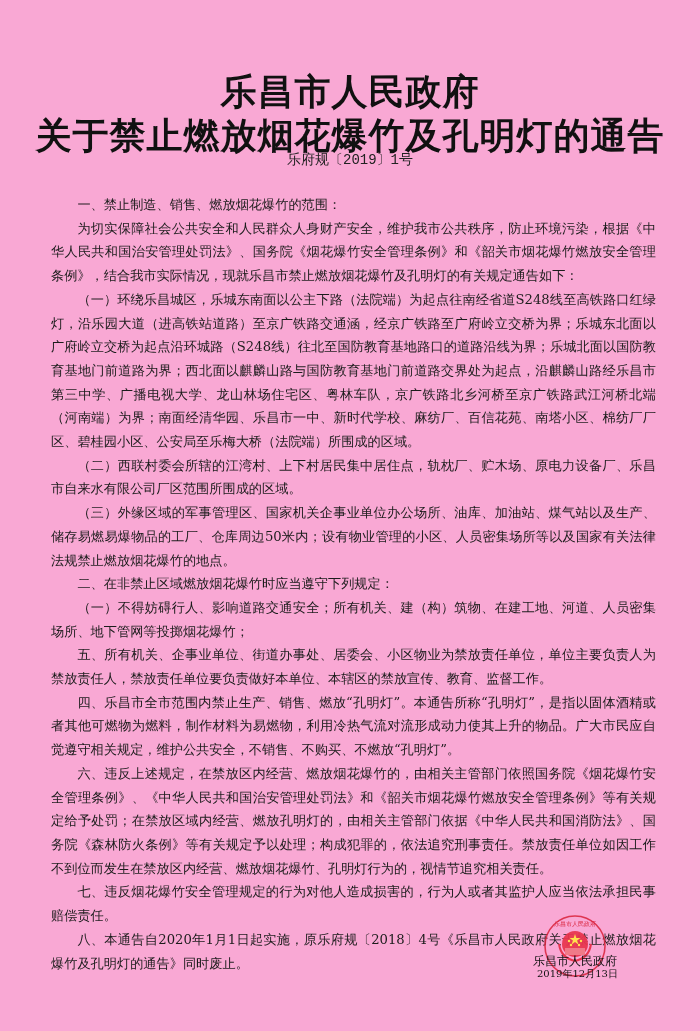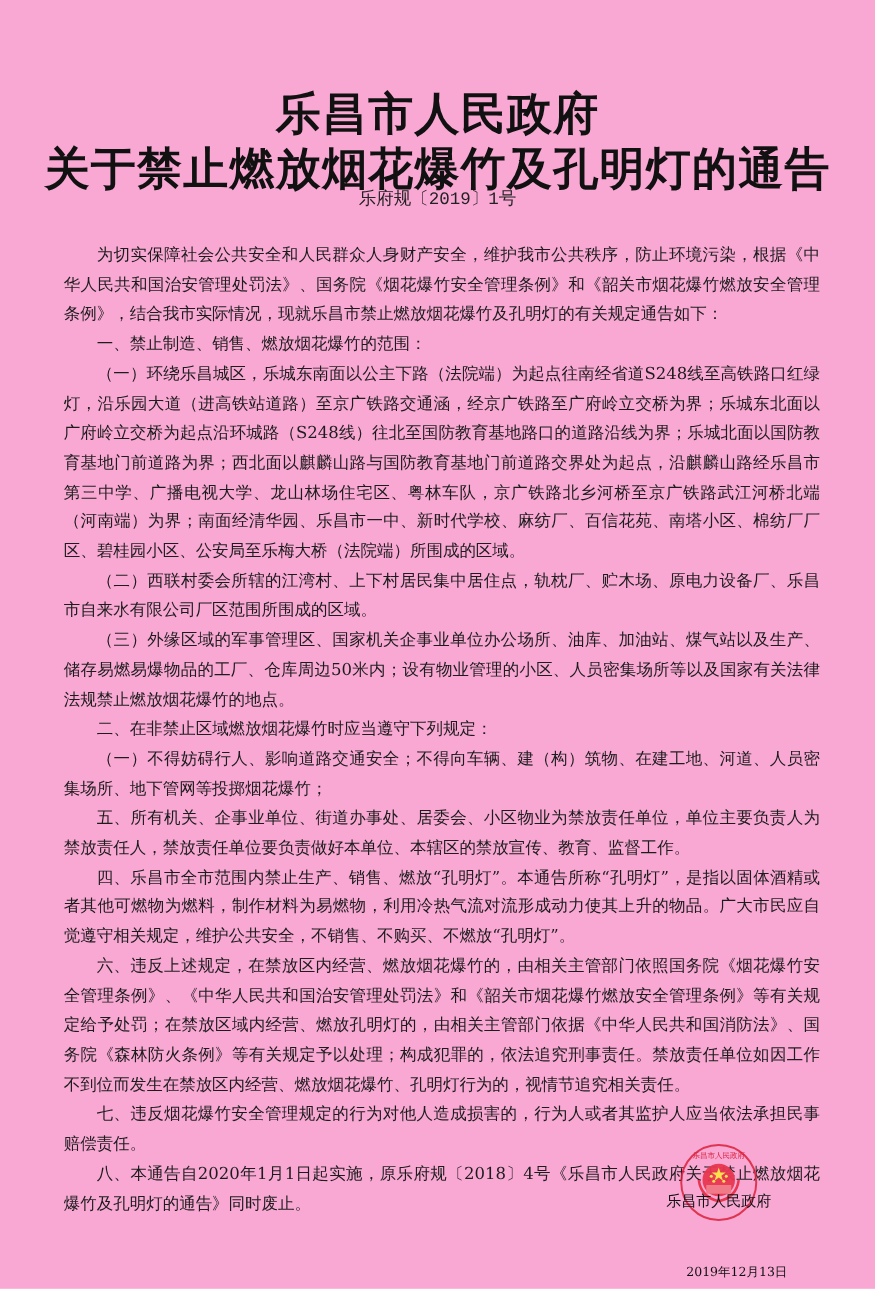--- a/index.html
+++ b/index.html
@@ -37,40 +37,40 @@
     .para { margin: 0; text-indent: 2em; }
     .seal-wrap {
       position: absolute; left: 532px; top: 913px; width: 90px; height: 70px;
     }
     .seal-svg { position: absolute; left: 10px; top: 0; width: 64px; height: 64px; }
     .seal-org {
       position: absolute; left: 0; top: 40px; width: 100px;
       font-size: 12px; line-height: 14px; color: #111; white-space: nowrap;
     }
     .seal-date {
-      position: absolute; left: 16px; top: 54px; width: 100px;
-      font-size: 10px; line-height: 12px; color: #111; white-space: nowrap; margin-top: 45px;
+      position: absolute; left: 4px; top: 54px; width: 100px;
+      font-size: 10px; line-height: 12px; color: #111; white-space: nowrap;
     }
   </style>
 </head>
 <body>
 
 <div class="page">
   <div class="title l1">乐昌市人民政府</div>
   <div class="title l2">关于禁止燃放烟花爆竹及孔明灯的通告</div>
   <div class="docno">乐府规〔2019〕1号</div>
 
   <div class="body">
+    <p class="para">一、禁止制造、销售、燃放烟花爆竹的范围：</p>
     <p class="para">为切实保障社会公共安全和人民群众人身财产安全，维护我市公共秩序，防止环境污染，根据《中华人民共和国治安管理处罚法》、国务院《烟花爆竹安全管理条例》和《韶关市烟花爆竹燃放安全管理条例》，结合我市实际情况，现就乐昌市禁止燃放烟花爆竹及孔明灯的有关规定通告如下：</p>
-    <p class="para">一、禁止制造、销售、燃放烟花爆竹的范围：</p>
     <p class="para">（一）环绕乐昌城区，乐城东南面以公主下路（法院端）为起点往南经省道S248线至高铁路口红绿灯，沿乐园大道（进高铁站道路）至京广铁路交通涵，经京广铁路至广府岭立交桥为界；乐城东北面以广府岭立交桥为起点沿环城路（S248线）往北至国防教育基地路口的道路沿线为界；乐城北面以国防教育基地门前道路为界；西北面以麒麟山路与国防教育基地门前道路交界处为起点，沿麒麟山路经乐昌市第三中学、广播电视大学、龙山林场住宅区、粤林车队，京广铁路北乡河桥至京广铁路武江河桥北端（河南端）为界；南面经清华园、乐昌市一中、新时代学校、麻纺厂、百信花苑、南塔小区、棉纺厂厂区、碧桂园小区、公安局至乐梅大桥（法院端）所围成的区域。</p>
     <p class="para">（二）西联村委会所辖的江湾村、上下村居民集中居住点，轨枕厂、贮木场、原电力设备厂、乐昌市自来水有限公司厂区范围所围成的区域。</p>
     <p class="para">（三）外缘区域的军事管理区、国家机关企事业单位办公场所、油库、加油站、煤气站以及生产、储存易燃易爆物品的工厂、仓库周边50米内；设有物业管理的小区、人员密集场所等以及国家有关法律法规禁止燃放烟花爆竹的地点。</p>
     <p class="para">二、在非禁止区域燃放烟花爆竹时应当遵守下列规定：</p>
-    <p class="para">（一）不得妨碍行人、影响道路交通安全；不得向车辆、建（构）筑物、在建工地、河道、人员密集场所、地下管网等投掷烟花爆竹；</p>
+    <p class="para">（一）不得妨碍行人、影响道路交通安全；所有机关、建（构）筑物、在建工地、河道、人员密集场所、地下管网等投掷烟花爆竹；</p>
     <p class="para">五、所有机关、企事业单位、街道办事处、居委会、小区物业为禁放责任单位，单位主要负责人为禁放责任人，禁放责任单位要负责做好本单位、本辖区的禁放宣传、教育、监督工作。</p>
     <p class="para">四、乐昌市全市范围内禁止生产、销售、燃放“孔明灯”。本通告所称“孔明灯”，是指以固体酒精或者其他可燃物为燃料，制作材料为易燃物，利用冷热气流对流形成动力使其上升的物品。广大市民应自觉遵守相关规定，维护公共安全，不销售、不购买、不燃放“孔明灯”。</p>
     <p class="para">六、违反上述规定，在禁放区内经营、燃放烟花爆竹的，由相关主管部门依照国务院《烟花爆竹安全管理条例》、《中华人民共和国治安管理处罚法》和《韶关市烟花爆竹燃放安全管理条例》等有关规定给予处罚；在禁放区域内经营、燃放孔明灯的，由相关主管部门依据《中华人民共和国消防法》、国务院《森林防火条例》等有关规定予以处理；构成犯罪的，依法追究刑事责任。禁放责任单位如因工作不到位而发生在禁放区内经营、燃放烟花爆竹、孔明灯行为的，视情节追究相关责任。</p>
     <p class="para">七、违反烟花爆竹安全管理规定的行为对他人造成损害的，行为人或者其监护人应当依法承担民事赔偿责任。</p>
     <p class="para">八、本通告自2020年1月1日起实施，原乐府规〔2018〕4号《乐昌市人民政府关于禁止燃放烟花爆竹及孔明灯的通告》同时废止。</p>
   </div>
 
   <div class="seal-wrap">
     <svg class="seal-svg" viewBox="0 0 64 64">
       <circle cx="32" cy="32" r="30" fill="none" stroke="#d9213a" stroke-width="1.6" opacity="0.85"></circle>

